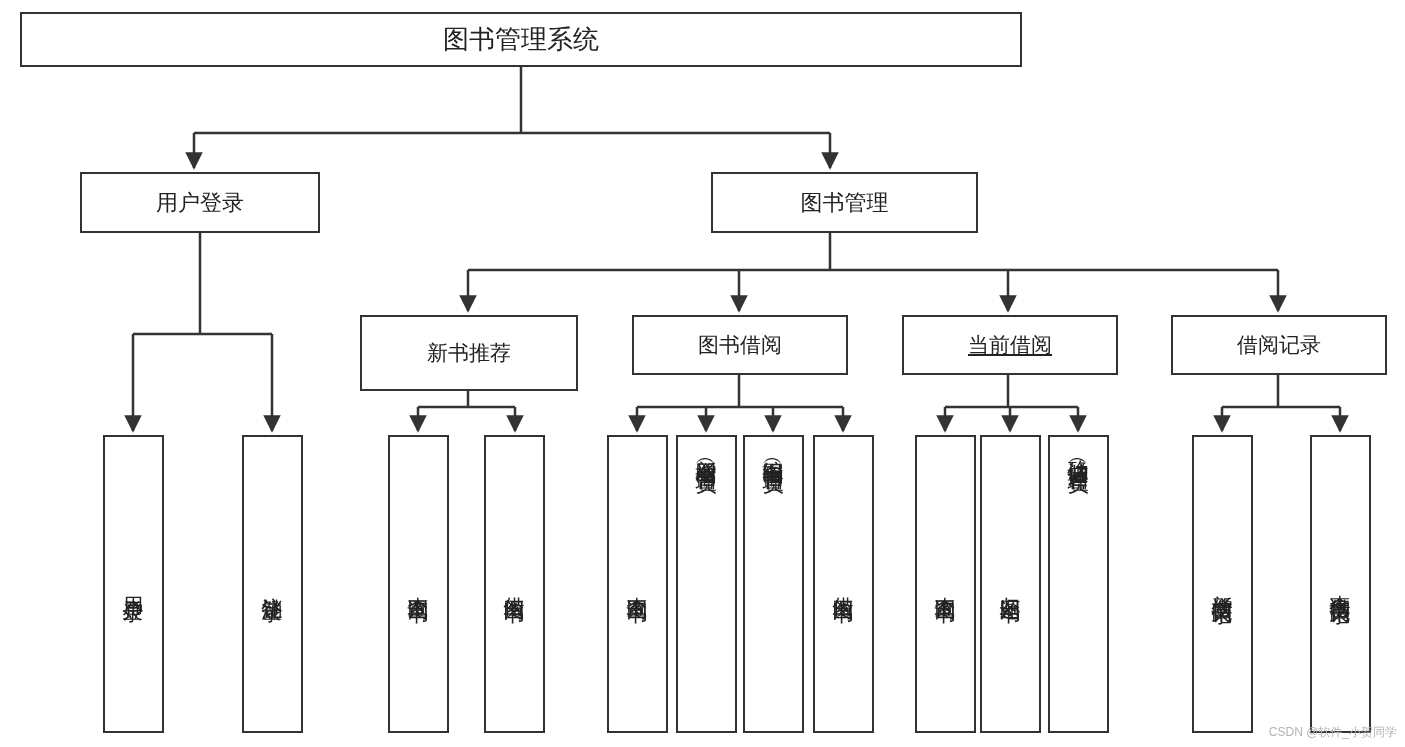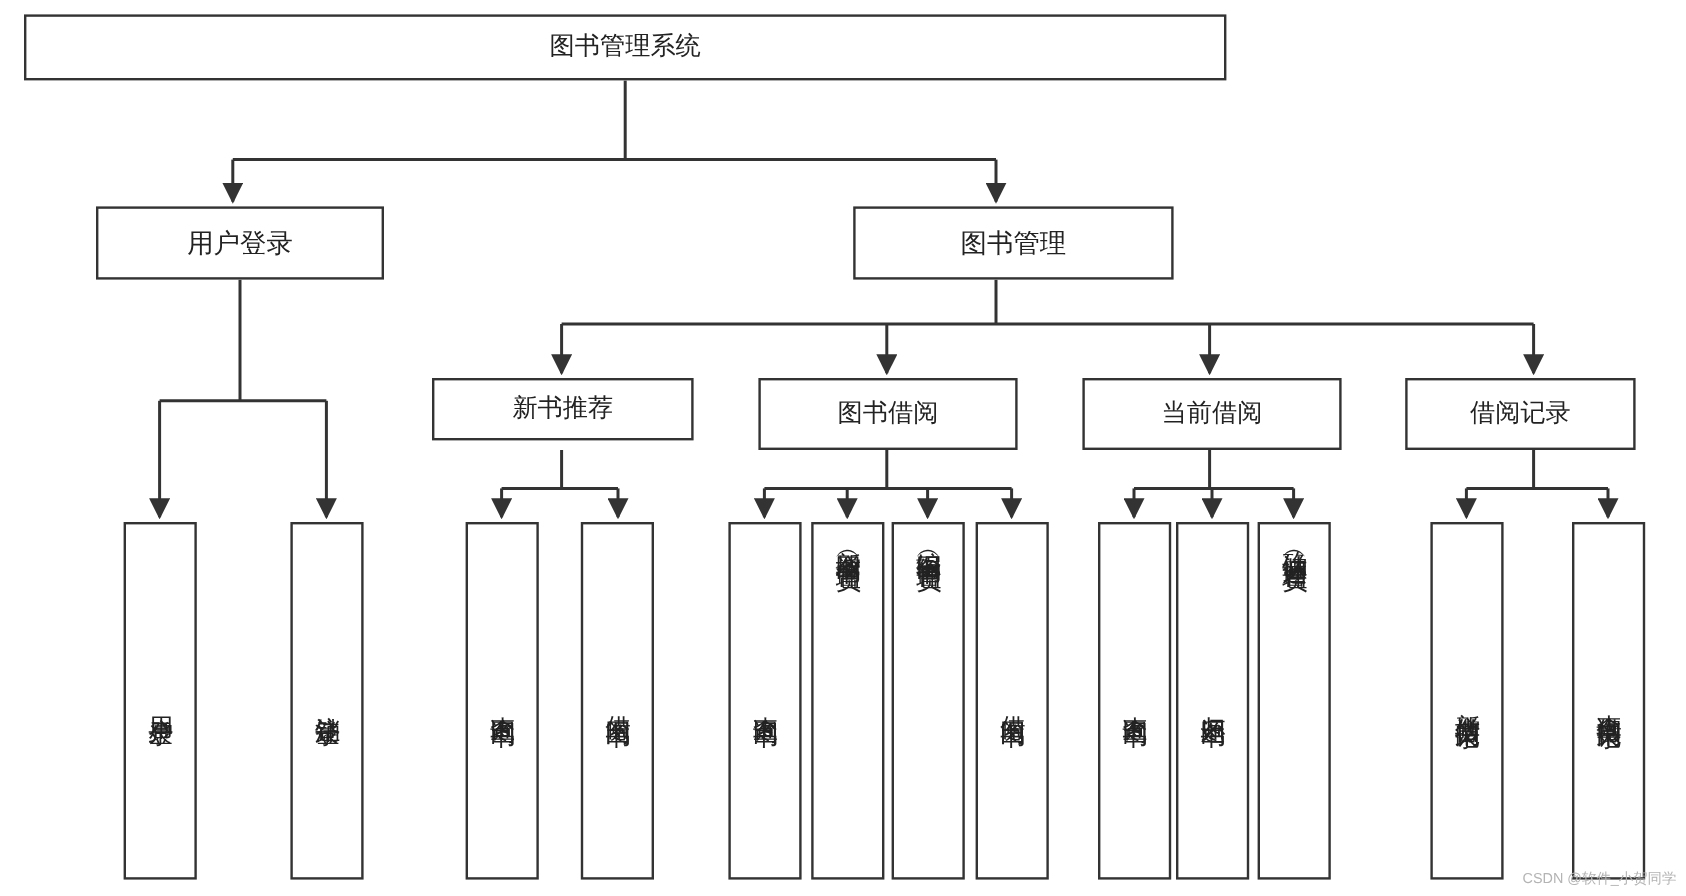--- a/index.html
+++ b/index.html
@@ -33,21 +33,21 @@
     display: flex;
     align-items: center;
     justify-content: center;
     color: #222222;
   }
   .node .label {
     text-align: center;
     line-height: 1.18;
     white-space: nowrap;
   }
-  .node.root .label { font-size: 21px; }
+  .node.root .label { font-size: 26px; }
   .node.tier1 .label { font-size: 22px; }
   .node.tier2 .label { font-size: 21px; }
   .node.leaf {
     align-items: flex-start;
     padding-top: 6px;
   }
   .node.leaf .label {
     writing-mode: vertical-rl;
     text-orientation: upright;
     font-size: 21px;
@@ -126,30 +126,30 @@
     <span class="label">图书管理系统</span>
   </div>
 
   <div class="node tier1" style="left:80px; top:172px; width:240px; height:61px;">
     <span class="label">用户登录</span>
   </div>
   <div class="node tier1" style="left:711px; top:172px; width:267px; height:61px;">
     <span class="label">图书管理</span>
   </div>
 
-  <div class="node tier2" style="left:360px; top:315px; width:218px; height:52px;">
+  <div class="node tier2" style="left:360px; top:315px; width:218px; height:76px;">
     <span class="label">新书推荐</span>
   </div>
   <div class="node tier2" style="left:632px; top:315px; width:216px; height:60px;">
     <span class="label">图书借阅</span>
   </div>
-  <div class="node tier2" style="left:902px; top:315px; width:216px; height:60px;">
+  <div class="node tier2" style="left:902px; top:315px; width:216px; height:60px;text-decoration:underline;">
     <span class="label">当前借阅</span>
   </div>
-  <div class="node tier2" style="left:1171px; top:315px; width:192px; height:60px;">
+  <div class="node tier2" style="left:1171px; top:315px; width:216px; height:60px;">
     <span class="label">借阅记录</span>
   </div>
 
   <div class="node leaf mid" style="left:103px; top:435px; width:61px; height:298px;">
     <span class="label">用户登录</span>
   </div>
   <div class="node leaf mid" style="left:242px; top:435px; width:61px; height:298px;">
     <span class="label">注销登录</span>
   </div>
 

